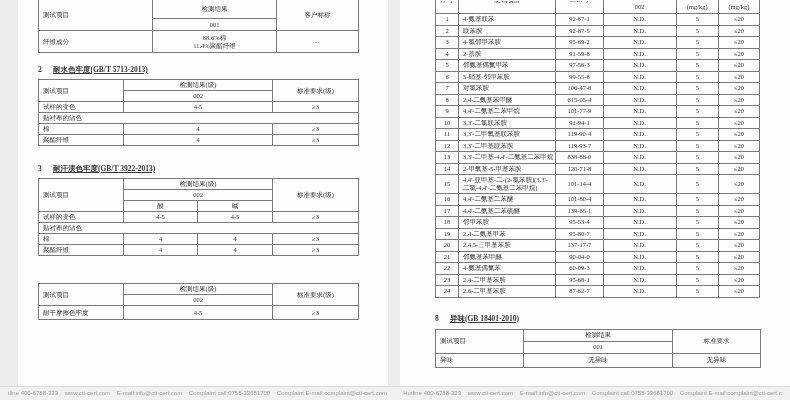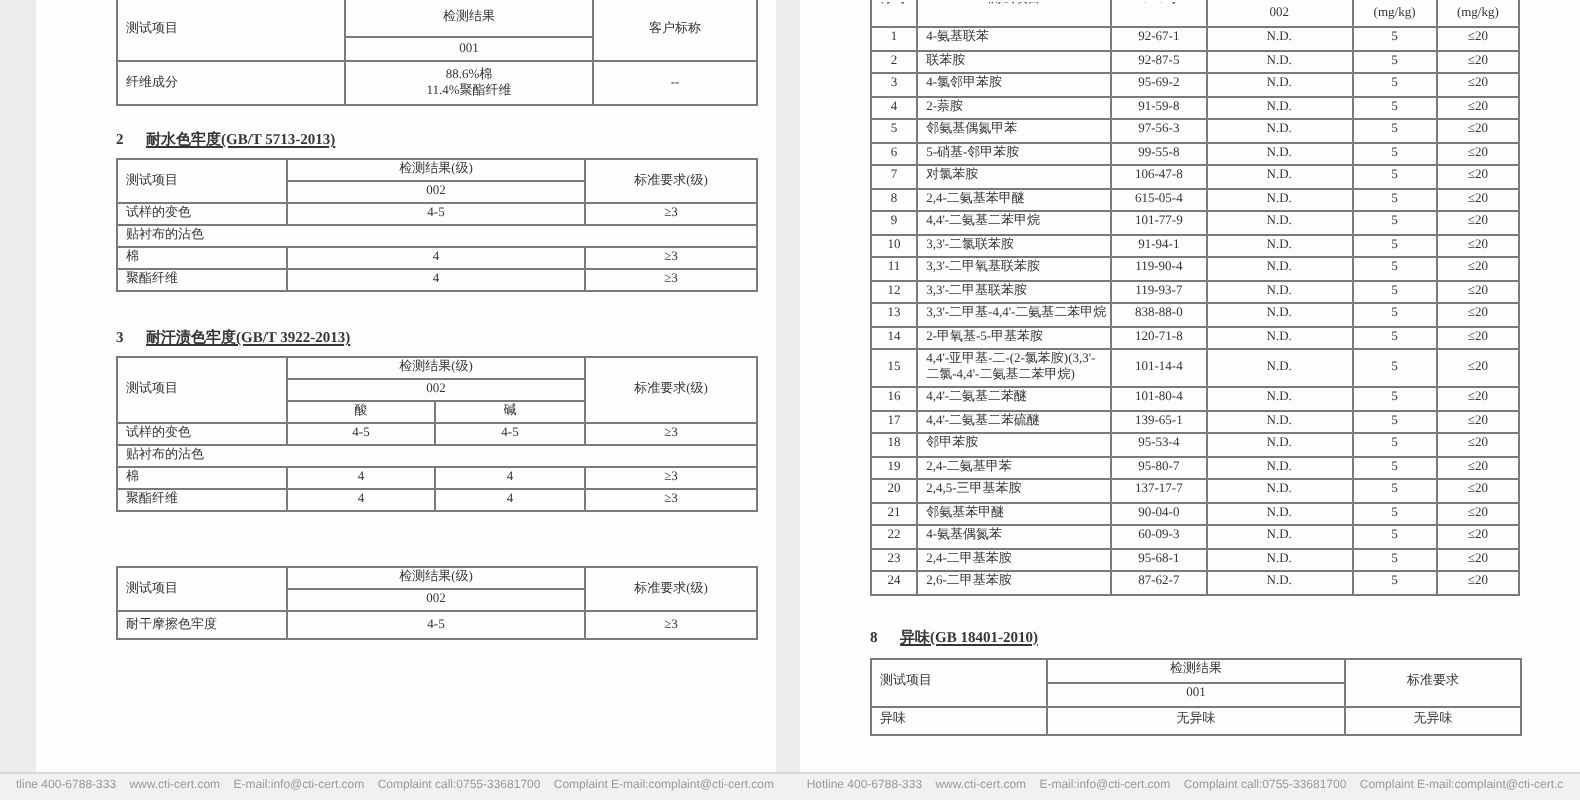--- a/index.html
+++ b/index.html
@@ -1,21 +1,21 @@
 <!DOCTYPE html>
 <html><head>
 <meta charset="utf-8">
 <style>
   html,body{margin:0;padding:0;background:#e9e9e9;}
   .stage{position:relative;width:790px;height:400px;background:#ececec;overflow:hidden;
          font-family:"Liberation Serif","DejaVu Serif",serif;color:#363636;}
   .page{position:absolute;top:0;height:386px;background:#fdfdfd;}
   .page.pl{left:18px;width:370px;}
   .page.pr{left:400px;width:390px;}
-  .inner-l{margin-left:40px;width:320px;}
+  .inner-l{margin-left:20px;width:320px;}
   .inner-r{margin-left:35px;width:325px;}
 
   table.t{border-collapse:collapse;table-layout:fixed;width:100%;}
   table.t td{border:1px solid #7a7a7a;font-size:6.5px;line-height:8px;text-align:center;
              vertical-align:middle;padding:1px 2px;word-break:break-all;}
   table.t td.al{text-align:left;padding-left:4px;}
   table.cut{border-top:0;}
   table.cut tr.first td{border-top:0;}
 
   .h18 td{height:16px;}

